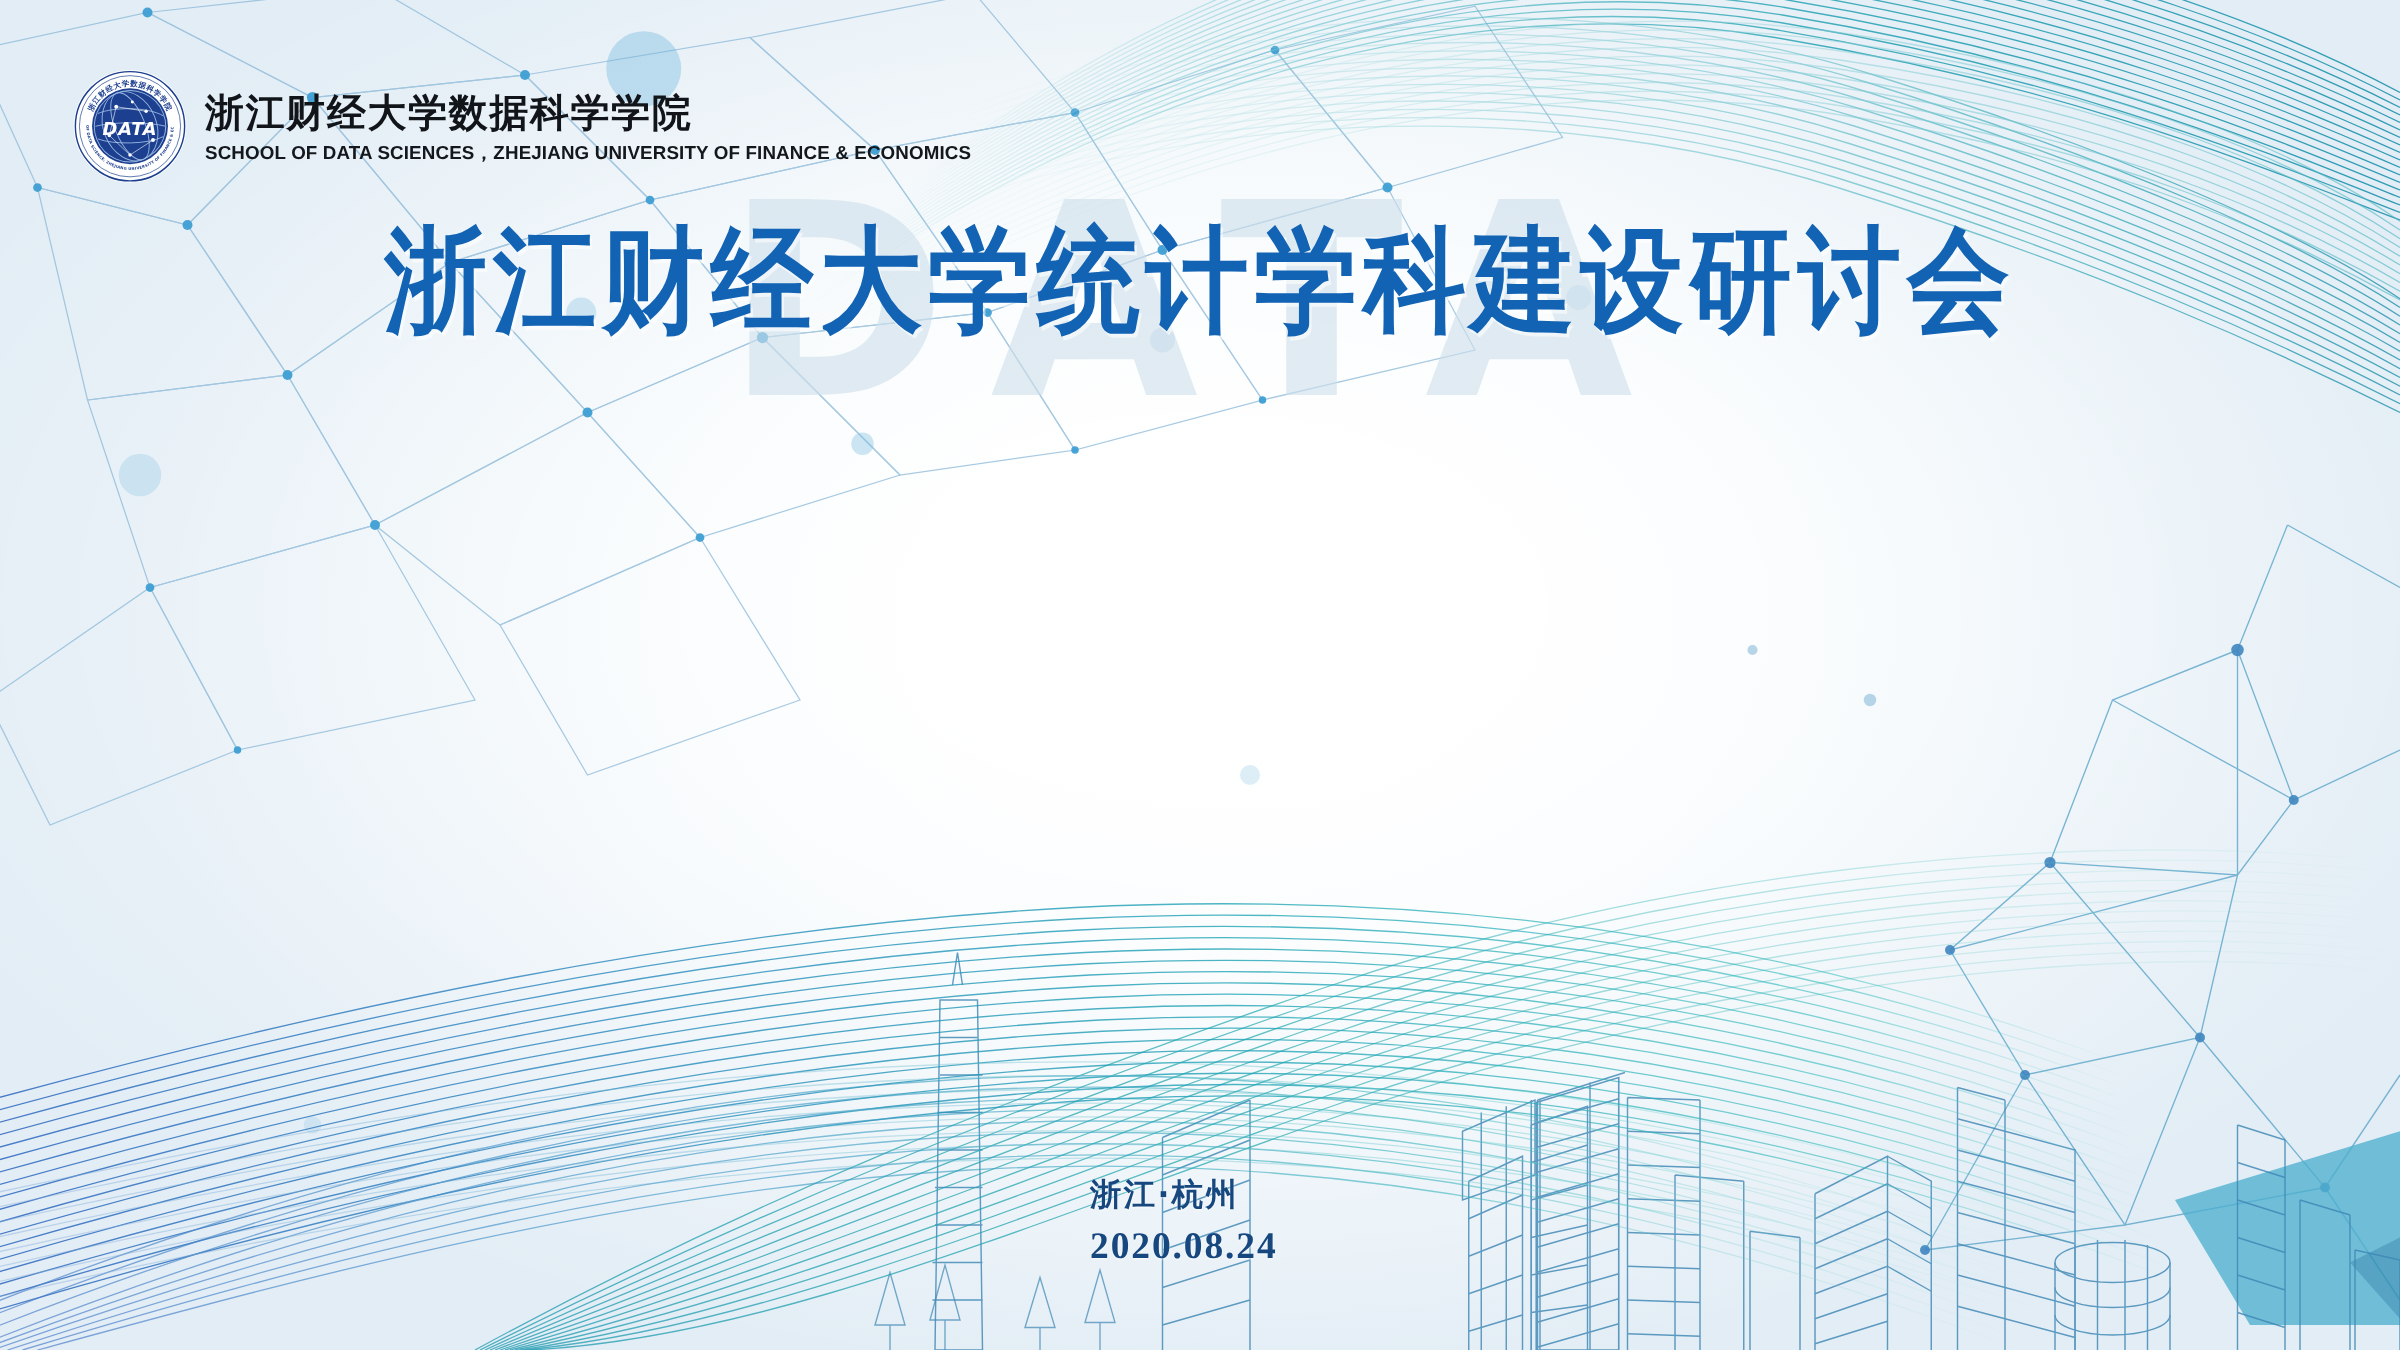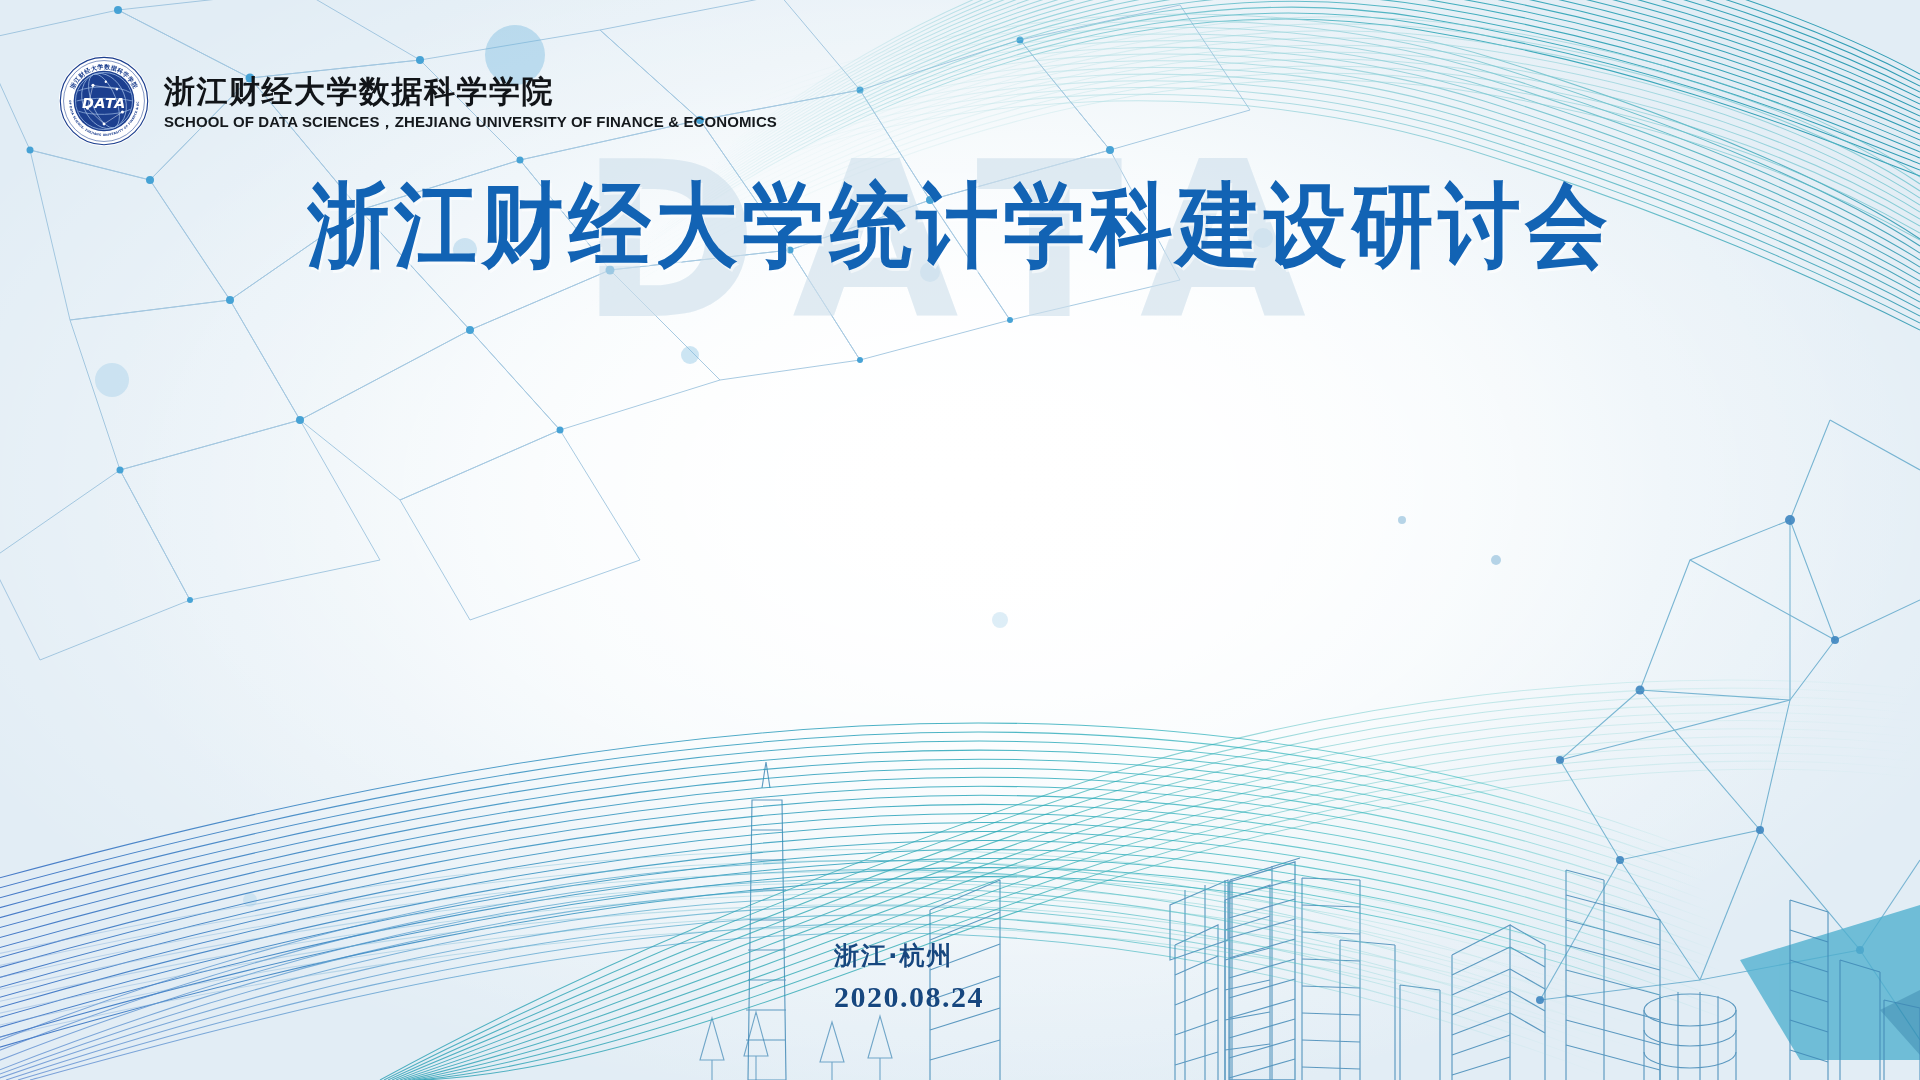--- a/index.html
+++ b/index.html
@@ -28,21 +28,21 @@
     font-size:215px;font-weight:bold;letter-spacing:34px;color:#cfe0ec;opacity:.62;
     font-family:"DejaVu Sans","Liberation Sans",sans-serif;line-height:1;
     user-select:none;pointer-events:none;}
   #main-title{position:relative;display:inline-block;font-size:82px;font-weight:bold;
     color:#1263b4;letter-spacing:5px;line-height:1.18;white-space:nowrap;
     font-family:"DejaVu Sans","Liberation Sans",sans-serif;
     transform:scaleY(1.12);transform-origin:center top;
     text-shadow:2px 3px 0 rgba(255,255,255,.55);}
 
   
-  #footer{position:absolute;left:834px;top:940px;z-index:40;text-align:left;}
+  #footer{position:absolute;left:872px;top:940px;z-index:40;text-align:left;}
   #venue{font-size:25px;font-weight:bold;color:#17477f;letter-spacing:2px;line-height:1.25;
     font-family:"DejaVu Sans","Liberation Sans",sans-serif;
     text-shadow:0 1px 2px rgba(255,255,255,.75);}
   #event-date{font-size:30px;font-weight:bold;color:#17477f;letter-spacing:1.5px;margin-top:9px;
     font-family:Liberation Serif, serif;
     text-shadow:0 1px 2px rgba(255,255,255,.75);}
 </style>
 </head>
 <body>
 

